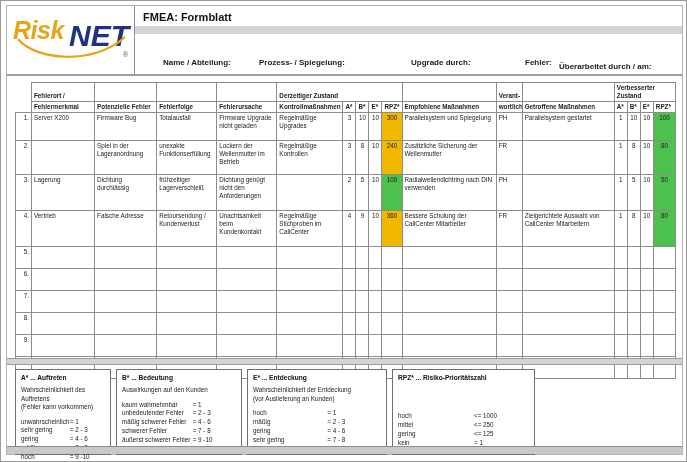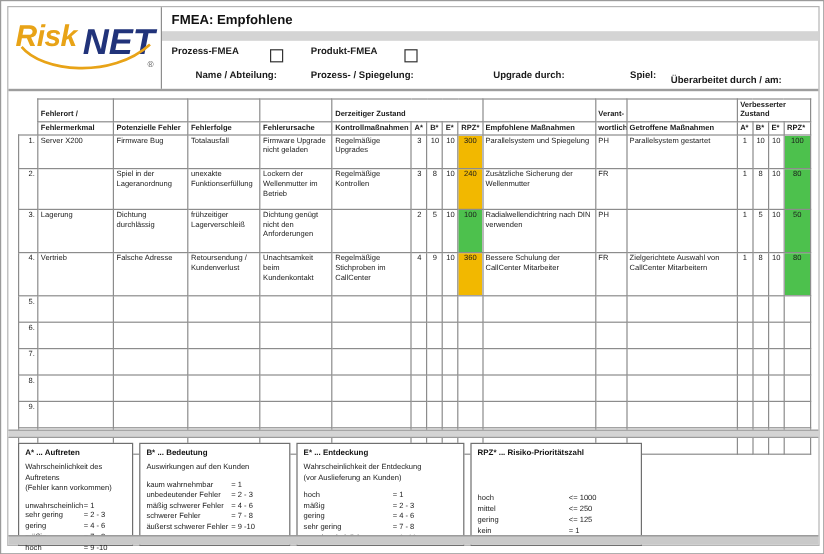--- a/index.html
+++ b/index.html
@@ -86,33 +86,27 @@
       <div class="logo-wrap">
         <span class="logo-risk">Risk</span>
         <span class="logo-net">NET</span>
         <svg class="logo-arc" viewBox="0 0 112 26">
           <path d="M1 3 C 18 24, 76 30, 108 1" fill="none" stroke="#E8A317" stroke-width="2.2"></path>
         </svg>
         <span class="logo-reg">®</span>
       </div>
     </div>
     <div class="hdr-right">
-      <div class="hdr-title">FMEA: Empfohlene</div>
+      <div class="hdr-title">FMEA: Formblatt</div>
       <div class="hdr-greybar"></div>
-      <div class="hdr-row2">
-        <span class="pos lbl" style="left:8px;top:4px;">Prozess-FMEA</span>
-        <span class="pos" style="left:84px;top:4px;"><span class="chk"></span></span>
-        <span class="pos lbl" style="left:124px;top:4px;">Produkt-FMEA</span>
-        <span class="pos" style="left:196px;top:4px;"><span class="chk"></span></span>
-      </div>
       <div class="pos" style="left:0;top:48px;right:0;height:20px;">
         <span class="pos lbl" style="left:8px;top:4px;padding-left:20px;">Name / Abteilung:</span>
         <span class="pos lbl" style="left:124px;top:4px;">Prozess- / Spiegelung:</span>
         <span class="pos lbl" style="left:276px;top:4px;">Upgrade durch:</span>
-        <span class="pos lbl" style="left:390px;top:4px;">Spiel:</span>
+        <span class="pos lbl" style="left:390px;top:4px;">Fehler:</span>
         <span class="pos lbl" style="left:424px;top:8px;">Überarbeitet durch / am:</span>
       </div>
     </div>
   </div>
 
   <table class="tbl">
     <colgroup>
       <col style="width:16px">
           <col style="width:63px">
           <col style="width:62px">

